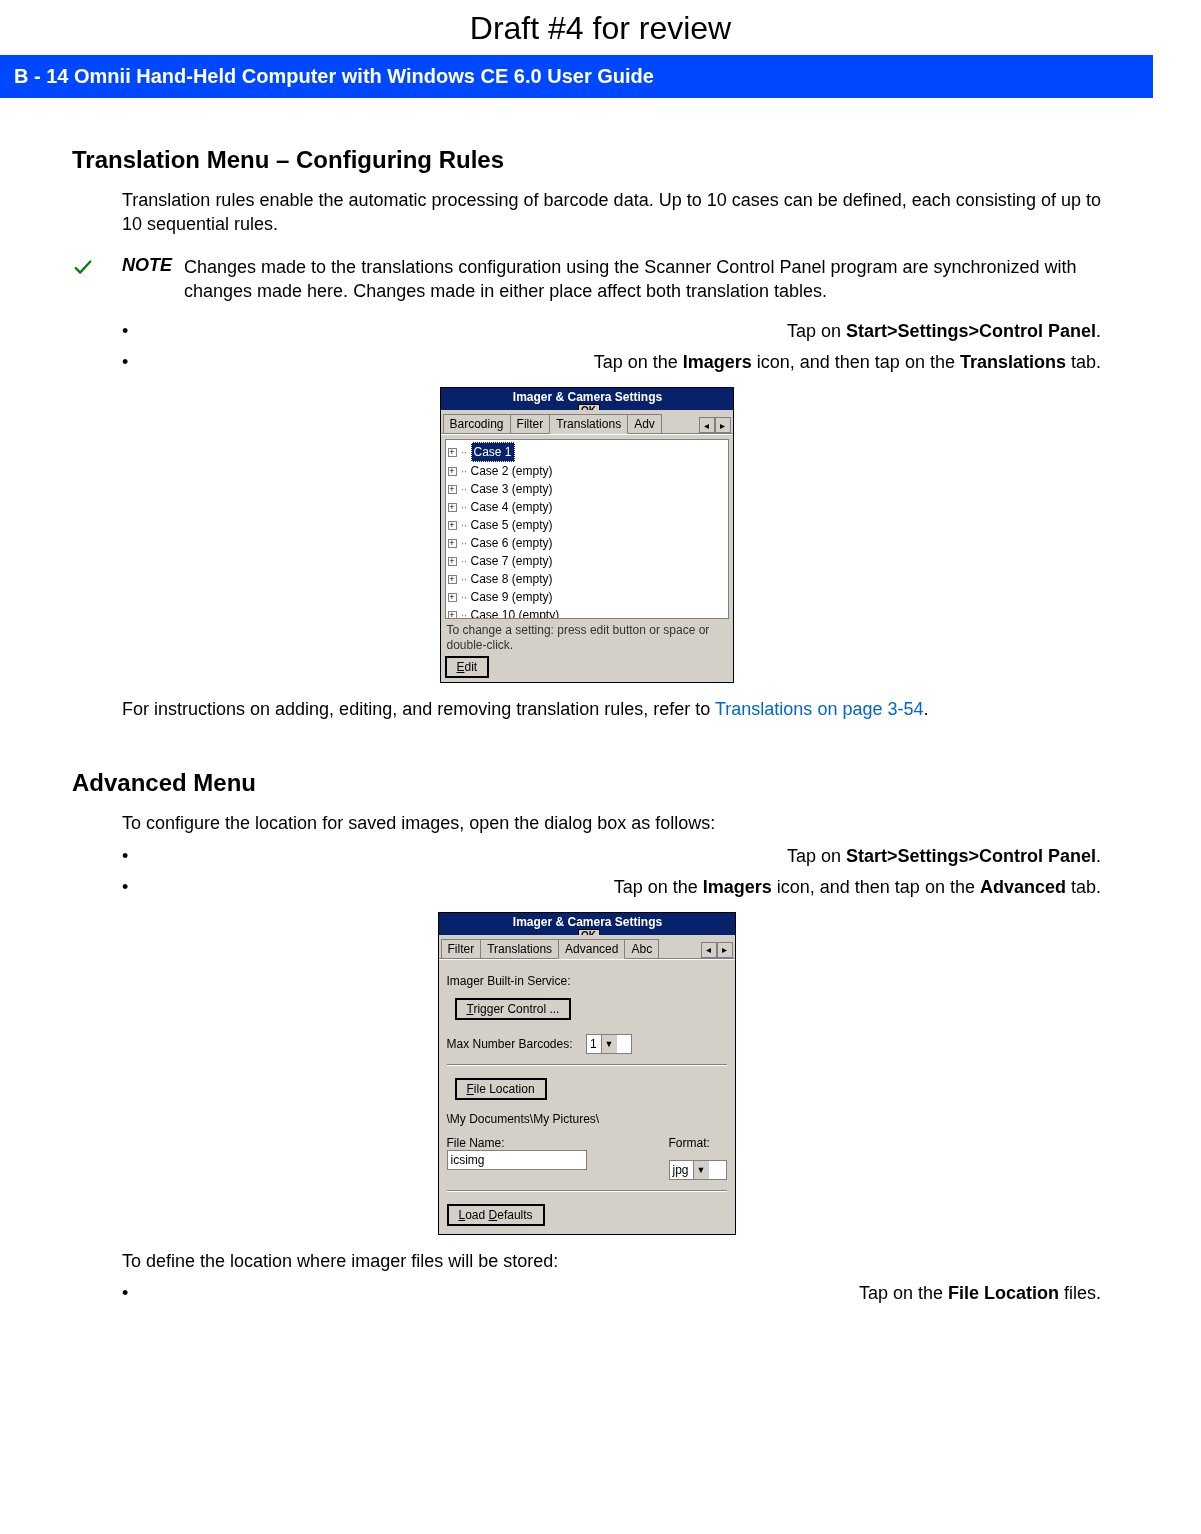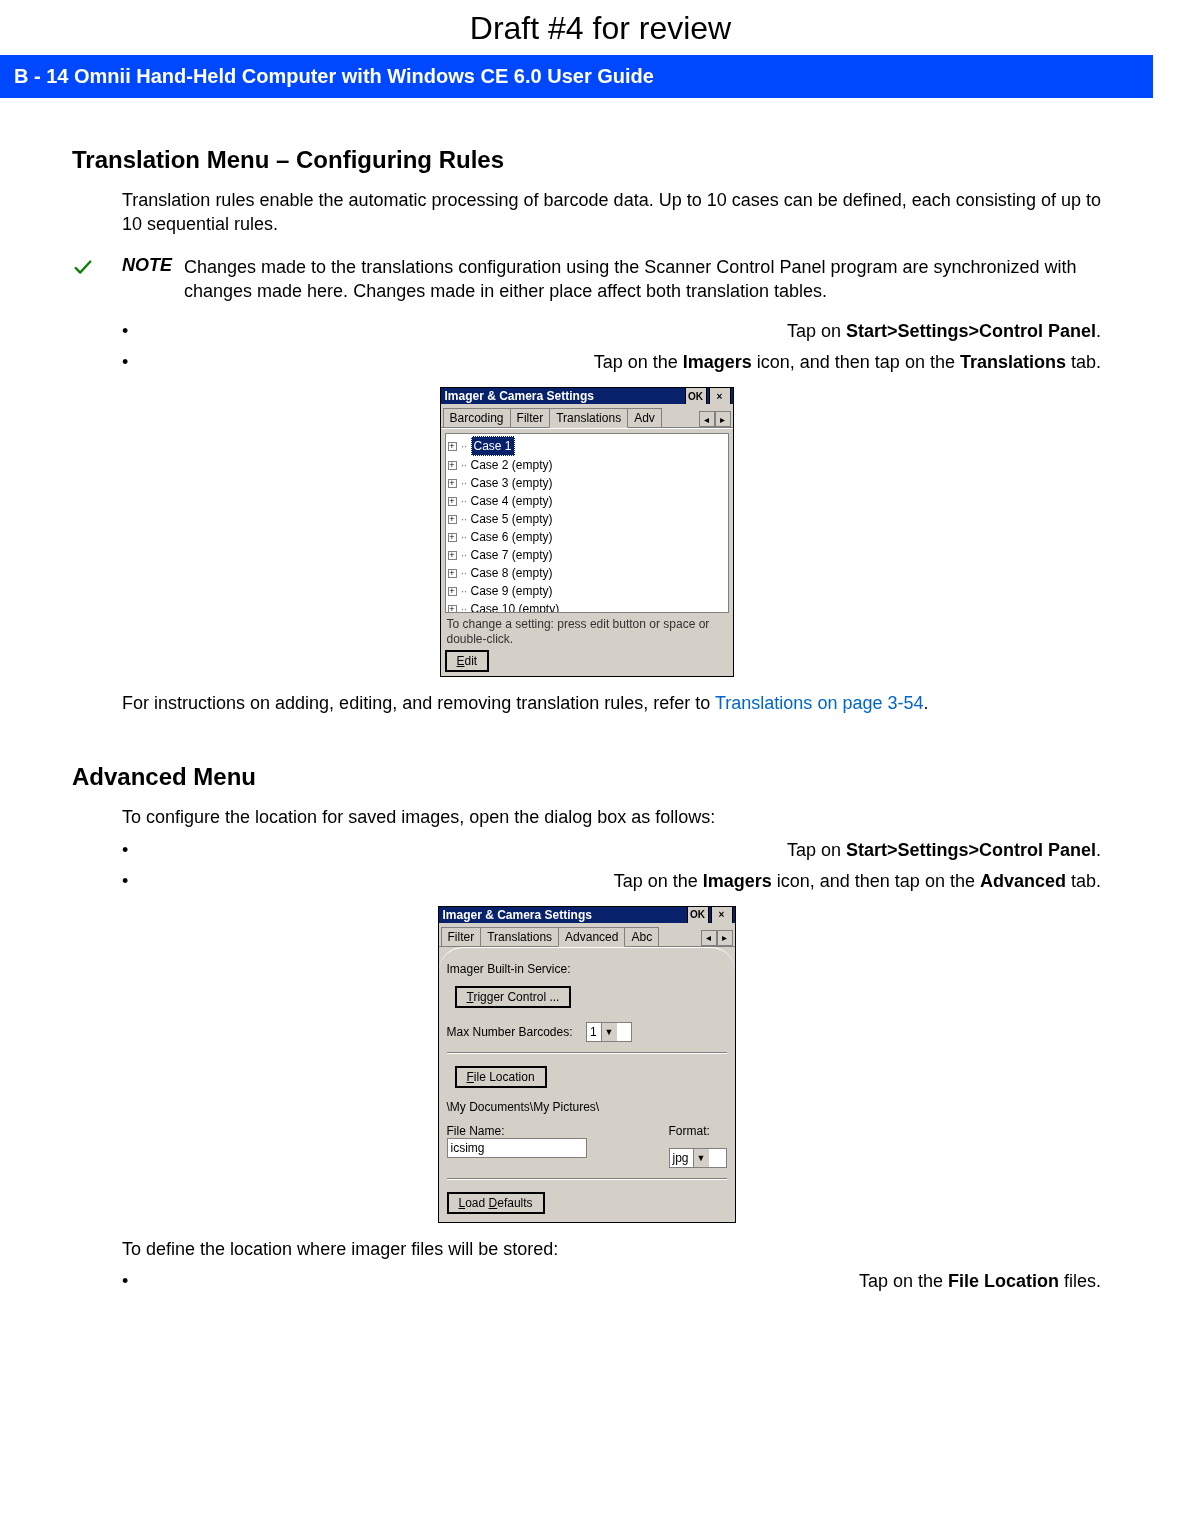--- a/index.html
+++ b/index.html
@@ -99,21 +99,22 @@
     text-align: left;
     width: 294px;
   }
   .ce-title {
     background: #08216b;
     color: #fff;
     font-weight: bold;
     display: flex;
     align-items: center;
     padding: 2px 2px 2px 4px;
-    height: 16px;
+    height: 22px;
+    flex-direction: column;
   }
   .ce-title-text { flex: 1; font-size: 12px; }
   .ce-title-btn {
     background: #d4d0c8;
     color: #000;
     border: 1px solid #000;
     width: 22px;
     height: 18px;
     font-size: 10px;
     font-weight: bold;
@@ -198,21 +199,21 @@
   .ce-button {
     border:2px solid #000;
     background:#d4d0c8;
     padding:2px 10px;
     font-size:12px;
     display:inline-block;
   }
   .ce-button.bold-border { border-width:2px; }
   .u { text-decoration: underline; }
 
-  .adv-body { padding: 8px; font-size:12px;border-radius:24px; }
+  .adv-body { padding: 8px; font-size:12px; }
   .adv-body .label-row { margin: 6px 0; }
   .adv-input {
     background:#fff;
     border:1px solid #808080;
     height:20px;
     font-size:12px;
     padding:1px 3px;
   }
   .adv-dd {
     background:#fff;

